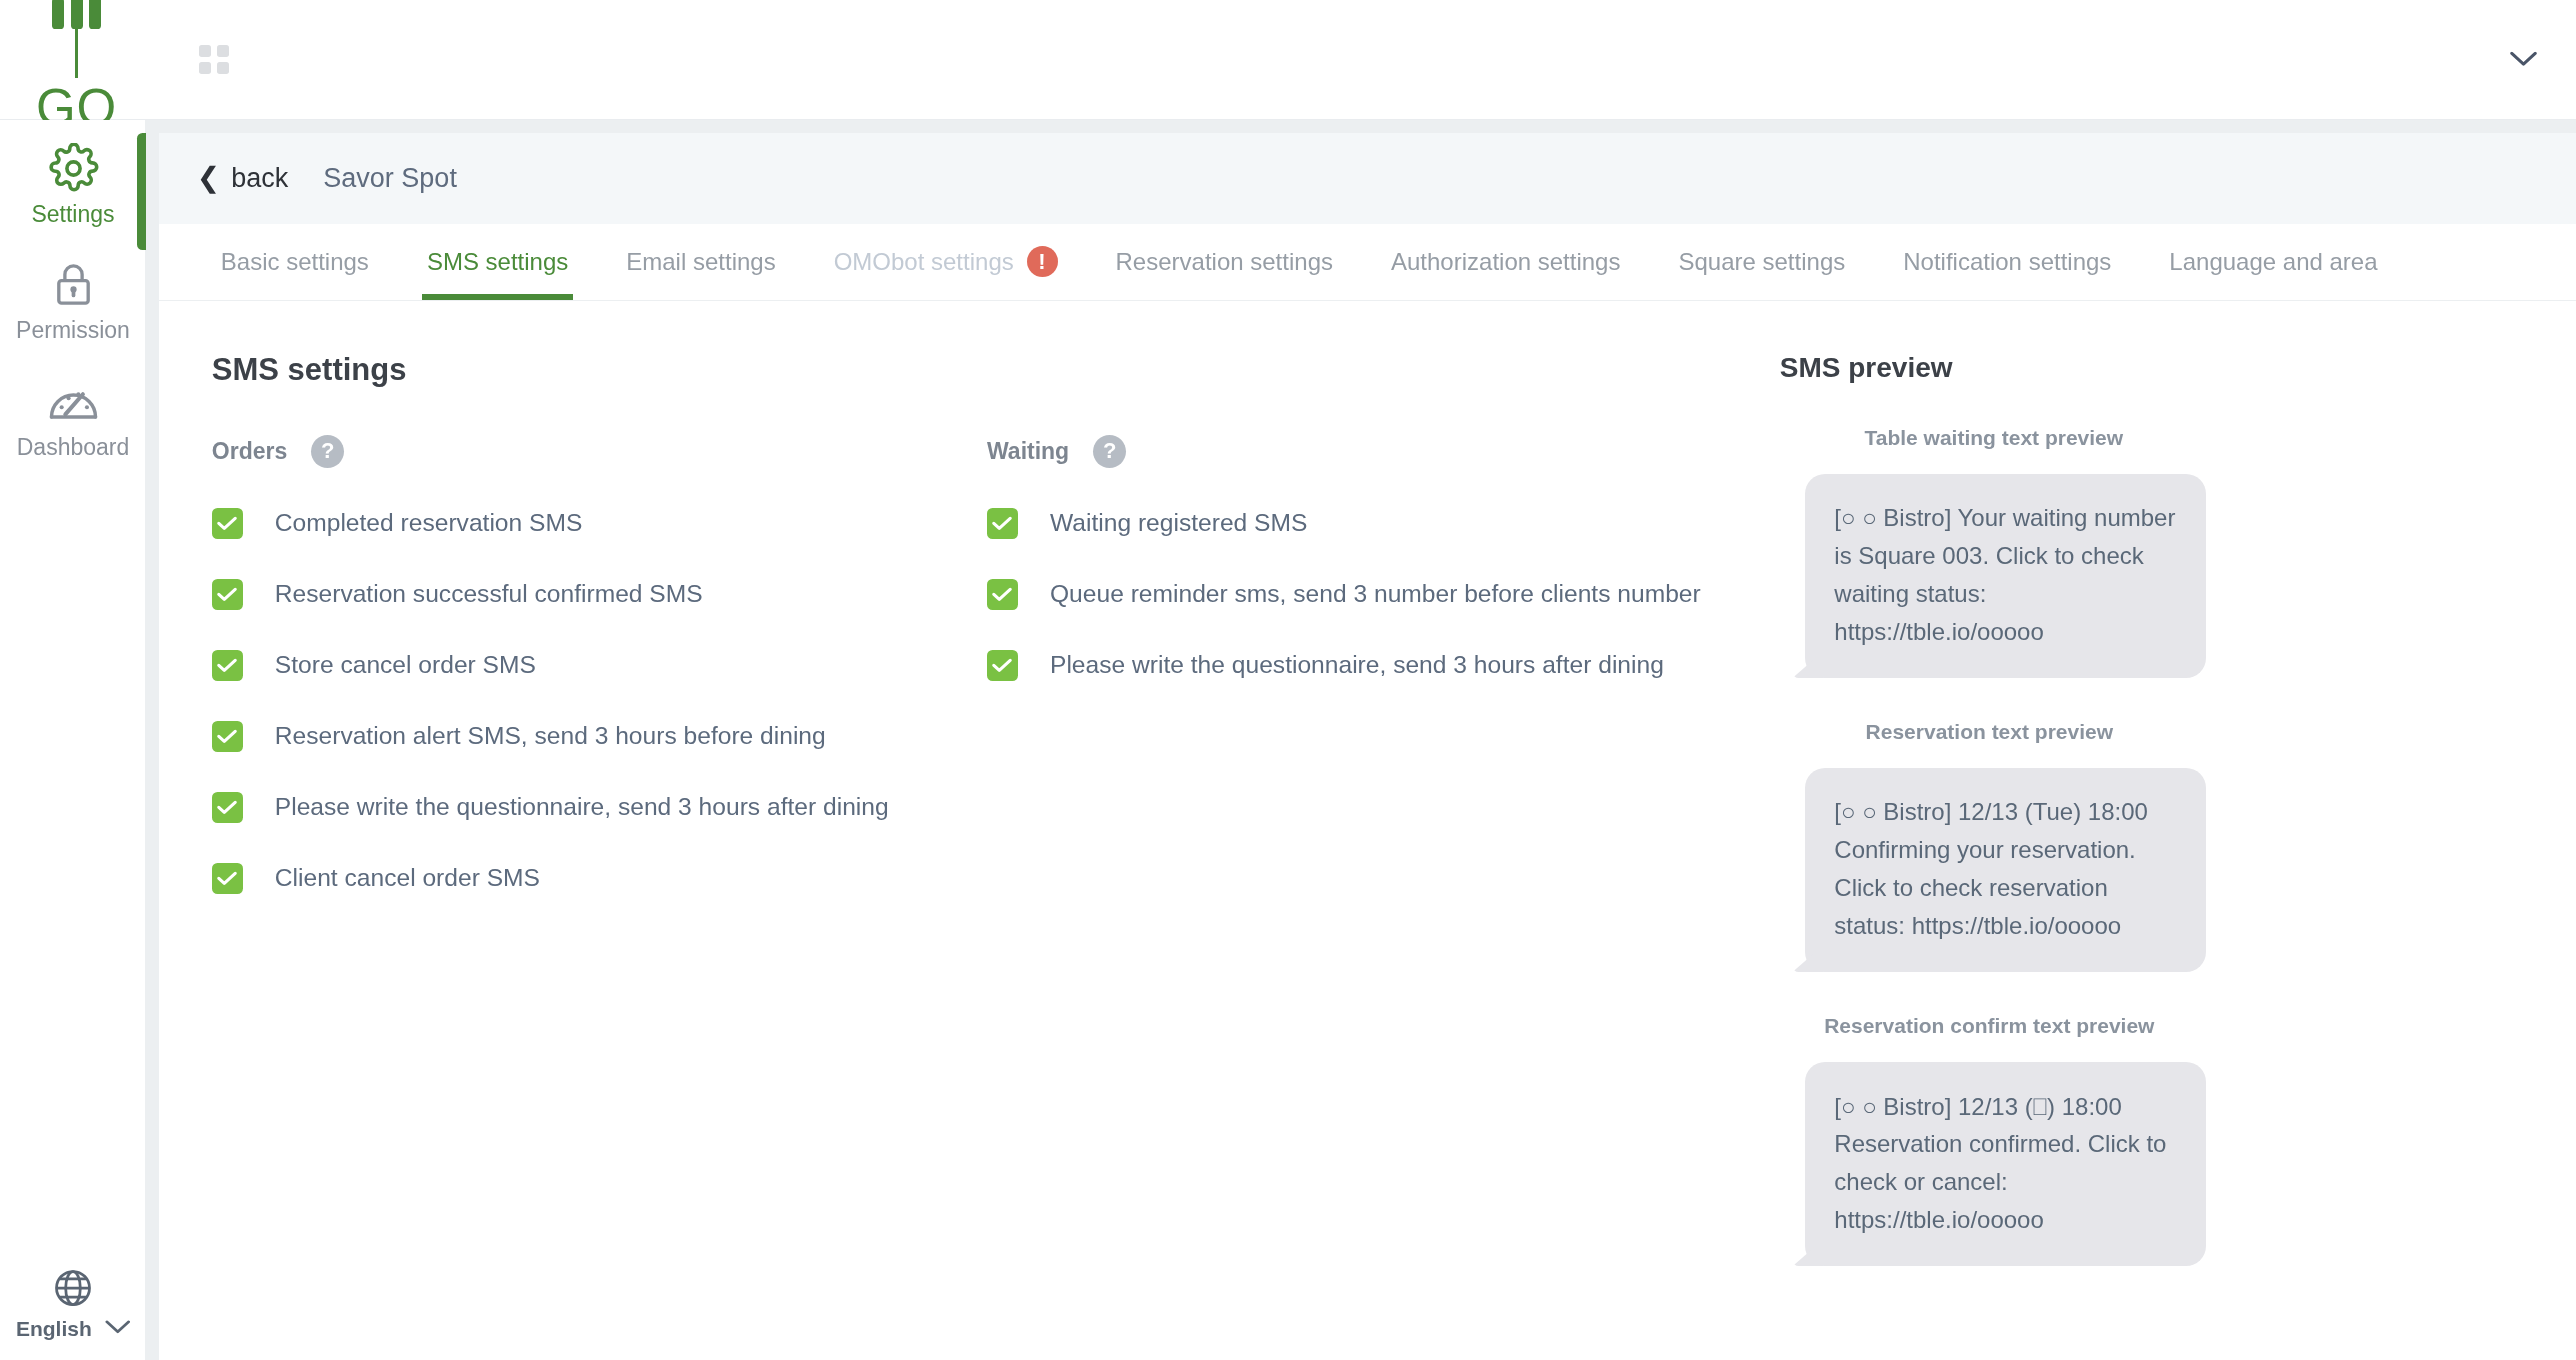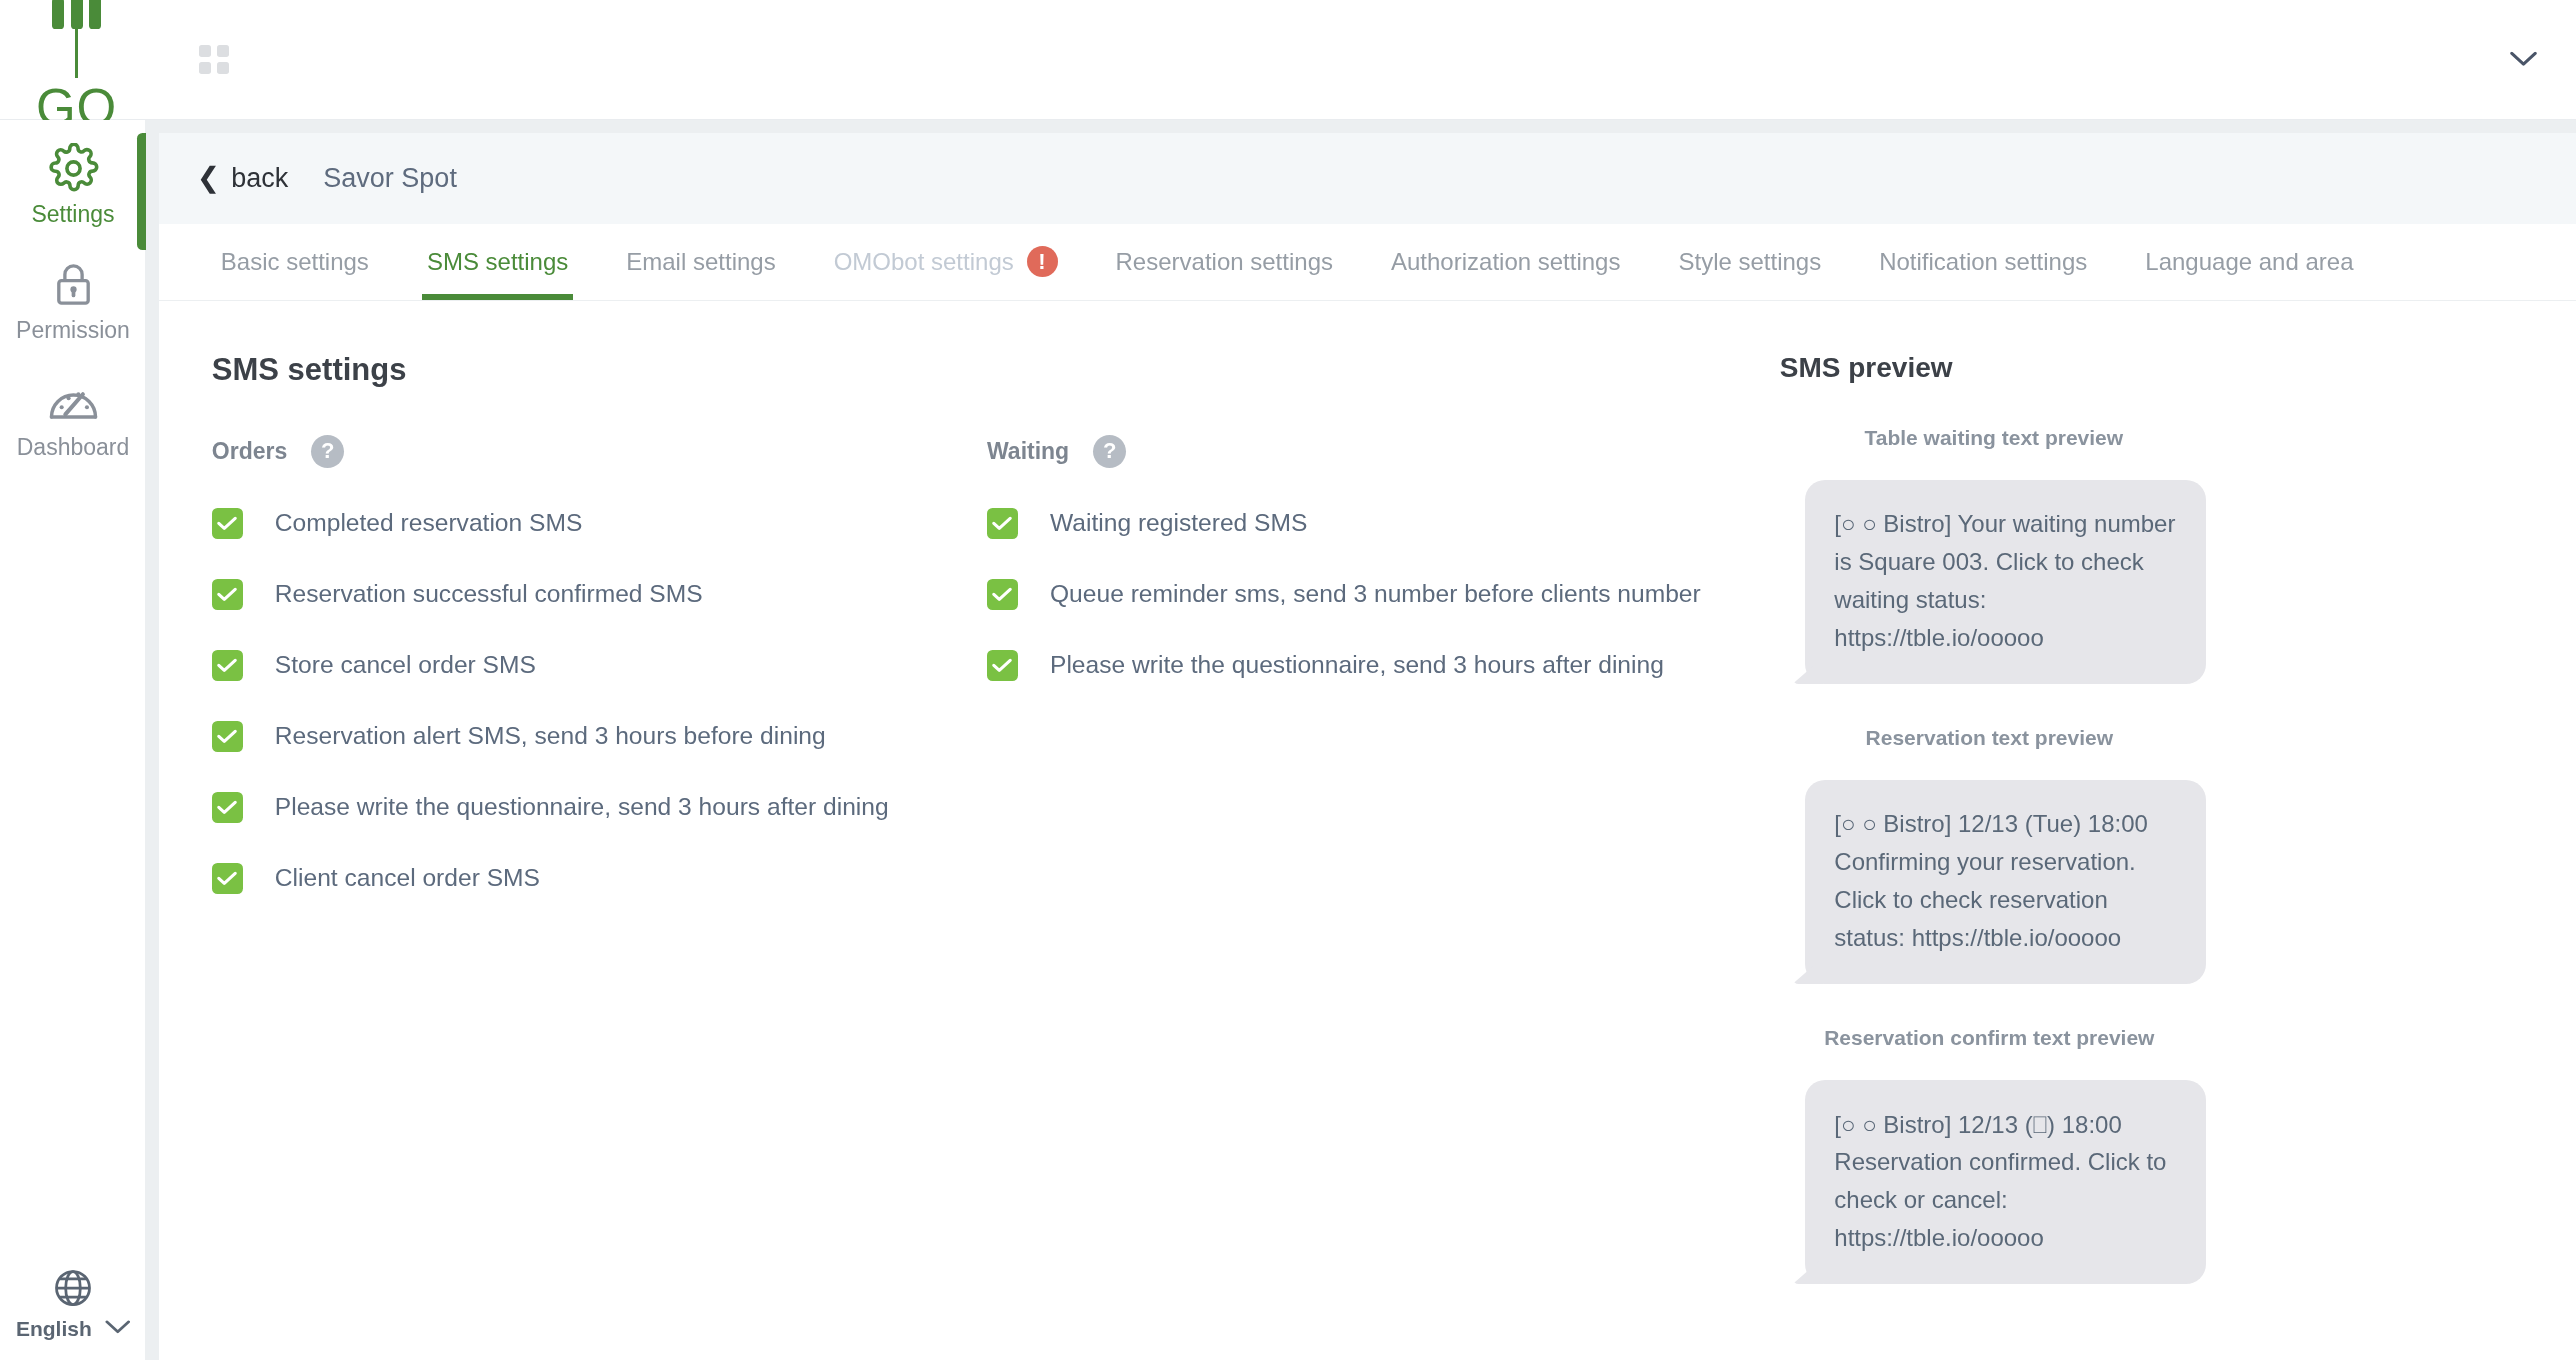--- a/index.html
+++ b/index.html
@@ -156,21 +156,21 @@
   .chk-row:first-of-type { margin-top: 36px; }
 
   
   .prev-title { font-size: 28px; color: #3c4148; font-weight: bold; }
   .prev-block { margin-top: 42px; }
   .prev-cap {
     font-size: 21px; color: #8a939e; font-weight: bold;
     text-align: center; width: 419px;
   }
   .bubble {
-    position: relative; width: 401px; margin-top: 30px; margin-left: 25.5px;
+    position: relative; width: 401px; margin-top: 24px; margin-left: 25.5px;
     background: #e6e6ea; border-radius: 20px;
     padding: 25.5px 27px 27px 29px;
     font-size: 24px; line-height: 1.58; color: #5a6878;
   }
   .bubble::after {
     content: ""; position: absolute; left: -12.8px; bottom: 0;
     width: 31px; height: 27px; background: #e6e6ea;
     clip-path: polygon(100% 0, 100% 100%, 0 100%);
     border-bottom-left-radius: 5.5px;
   }
@@ -285,21 +285,21 @@
         <span>OMObot settings</span>
         <span class="tab-badge">!</span>
       </div>
       <div class="tab">
         <span>Reservation settings</span>
       </div>
       <div class="tab">
         <span>Authorization settings</span>
       </div>
       <div class="tab">
-        <span>Style settings</span>
+        <span>Square settings</span>
       </div>
       <div class="tab">
         <span>Notification settings</span>
       </div>
       <div class="tab">
         <span>Language and area</span>
       </div>
     </div>
 
     <div class="body-wrap">

